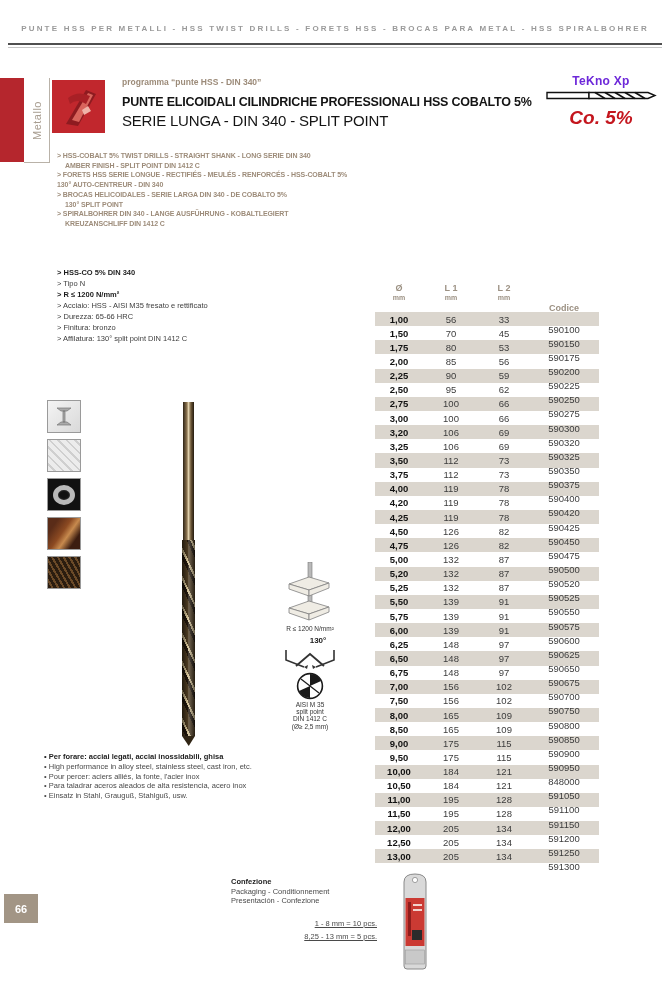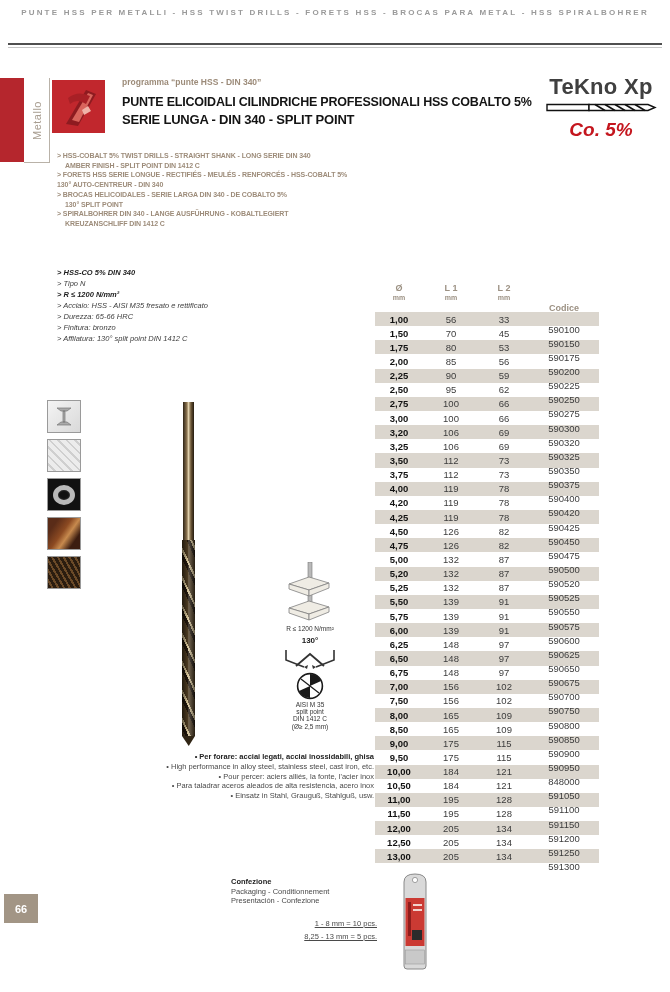--- a/index.html
+++ b/index.html
@@ -1,50 +1,50 @@
 <!DOCTYPE html>
 <html><head>
 <meta charset="utf-8">
 <style>
   html,body{margin:0;padding:0;background:#e9e9e9;}
   #page{position:relative;width:670px;height:992px;background:#ffffff;overflow:hidden;
         font-family:"Liberation Sans", sans-serif;}
 
   
-  .topstrip{position:absolute;top:8px;left:0;width:100%;text-align:center;
+  .topstrip{position:absolute;top:24px;left:0;width:100%;text-align:center;
             font-size:8px;font-weight:bold;letter-spacing:2.2px;color:#9a9a9a;}
   .toprule{position:absolute;top:43px;left:8px;right:8px;height:2px;
            border-top:2px solid #4f4f4f;border-bottom:1px solid #c6c6c6;}
 
   
   .redbar{position:absolute;left:0;top:78px;width:24px;height:84px;background:#b5262d;}
   .metaltab{position:absolute;left:24px;top:78px;width:25px;height:84px;background:#fff;
             border-right:1px solid #b9b2a8;border-bottom:1px solid #b9b2a8;
             display:flex;align-items:center;justify-content:center;}
   .metaltab span{writing-mode:vertical-rl;transform:rotate(180deg);
                  font-size:11px;color:#a89d90;letter-spacing:.5px;}
 
   
   .logo{position:absolute;left:52px;top:80px;width:53px;height:53px;background:#c1272d;overflow:hidden;}
   .programma{position:absolute;left:122px;top:77px;font-size:8.5px;font-weight:bold;color:#9c8b79;}
   .title1{position:absolute;left:122px;top:95px;font-size:12.5px;font-weight:800;
           color:#141414;letter-spacing:-0.2px;white-space:nowrap;}
-  .title2{position:absolute;left:122px;top:112px;font-size:13px;font-weight:700;
+  .title2{position:absolute;left:122px;top:112px;font-size:15px;font-weight:400;
           color:#141414;letter-spacing:-0.2px;white-space:nowrap;}
   .tekno{position:absolute;right:8px;top:74px;width:122px;text-align:center;}
-  .tekno .tname{font-size:22px;font-weight:800;color:#404040;letter-spacing:.3px;}
+  .tekno .tname{font-size:12px;font-weight:800;color:#6d28d9;letter-spacing:.3px;}
   .tekno .tco{font-size:19px;font-weight:800;font-style:italic;color:#c4161e;margin-top:1px;}
 
   
   .desc{position:absolute;left:57px;top:151px;width:320px;}
   .dline{font-size:7px;font-weight:bold;color:#9d8c7a;line-height:9.7px;
          letter-spacing:-0.1px;white-space:nowrap;}
   .dline.ind{padding-left:8px;}
   .specs{position:absolute;left:57px;top:267px;width:320px;}
-  .sline{font-size:7.5px;color:#3d3d3d;line-height:11px;white-space:nowrap;font-style:italic;}
+  .sline{font-size:7.5px;color:#3d3d3d;line-height:11px;white-space:nowrap;}
   .sline.b{font-weight:bold;color:#1c1c1c;}
 
   
   .mat{position:absolute;left:47px;width:34px;height:33px;border:1px solid #9a9a9a;box-sizing:border-box;}
   .mat1{top:400px;background:linear-gradient(135deg,#f4f4f4,#d9d9d9);}
   .mat2{top:439px;background:repeating-linear-gradient(45deg,#ececec 0 4px,#cfcfcf 4px 6px),
         repeating-linear-gradient(-45deg,#f5f5f5 0 5px,#d8d8d8 5px 7px);}
   .mat3{top:478px;background:#111;}
   .mat4{top:517px;background:linear-gradient(125deg,#5a2c18 20%,#8c4a22 45%,#c78a4e 60%,#3c1d10 80%);}
   .mat5{top:556px;background:repeating-linear-gradient(60deg,#2b1d10 0 3px,#6b4a28 3px 5px),
@@ -59,28 +59,28 @@
          background:linear-gradient(90deg,#2e2315,#8d7551 35%,#e0d0ac 50%,#6d5838 72%,#241a0e);}
   .flutes{position:absolute;left:1px;top:138px;width:13px;height:196px;
           background:
             linear-gradient(90deg,rgba(0,0,0,.55),rgba(0,0,0,0) 42%,rgba(255,255,255,.22) 52%,rgba(0,0,0,.5)),
             repeating-linear-gradient(65deg,#4a3920 0 3px,#1f150b 3px 6px,#cdbb90 6px 8px,#4a3920 8px 12px);}
   .dtip{position:absolute;left:1px;top:334px;width:13px;height:10px;background:#302515;
         clip-path:polygon(0 0,100% 0,52% 100%);}
 
   
   .featcap{position:absolute;left:263px;width:94px;text-align:center;font-size:6.5px;color:#333;}
-  .anglelabel{position:absolute;left:263px;top:636px;width:94px;text-align:center;
+  .anglelabel{position:absolute;left:271px;top:636px;width:94px;text-align:center;
               font-size:8px;font-weight:800;color:#1a1a1a;}
   .splitcap{position:absolute;left:263px;top:701px;width:94px;text-align:center;
             font-size:6.5px;color:#333;line-height:7.2px;}
 
   
   .apps{position:absolute;left:44px;top:752px;width:330px;}
-  .aline{font-size:7.5px;color:#4a4a4a;line-height:9.8px;white-space:nowrap;text-align:right;}
+  .aline{font-size:7.5px;color:#4a4a4a;line-height:9.8px;white-space:nowrap;}
   .aline.b{font-weight:bold;color:#222;}
 
   
   .packtitle{position:absolute;left:231px;top:877px;font-size:7.5px;line-height:9.5px;color:#4a4a4a;}
   .packtitle .pt{font-weight:bold;color:#222;}
   .packqty{position:absolute;left:231px;top:918px;width:146px;text-align:right;
            font-size:7.5px;color:#4a4a4a;line-height:12.5px;text-decoration:underline;}
 
   
   .pagenum{position:absolute;left:4px;top:894px;width:34px;height:29px;background:#a29585;

